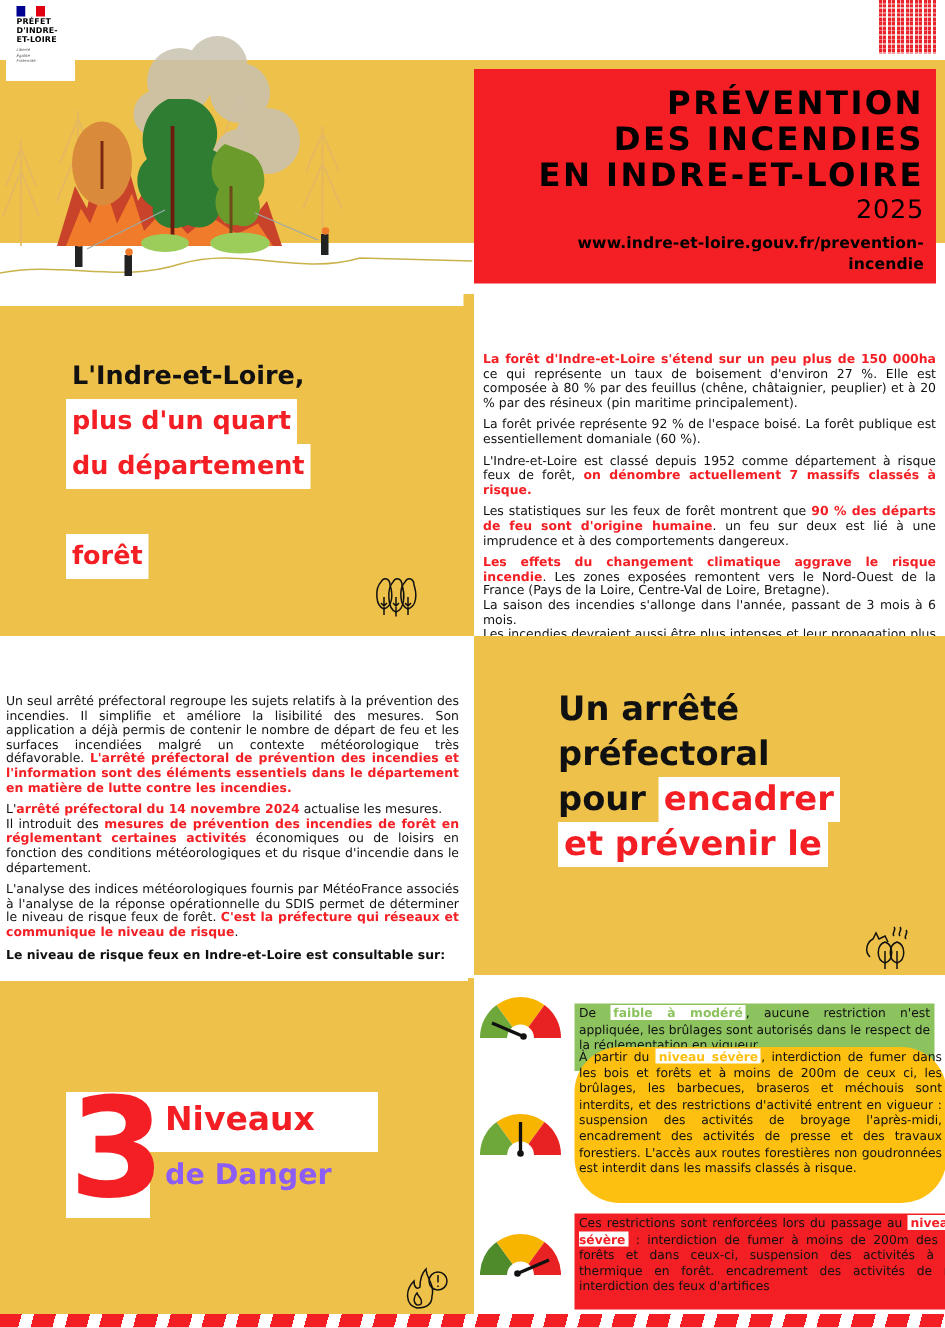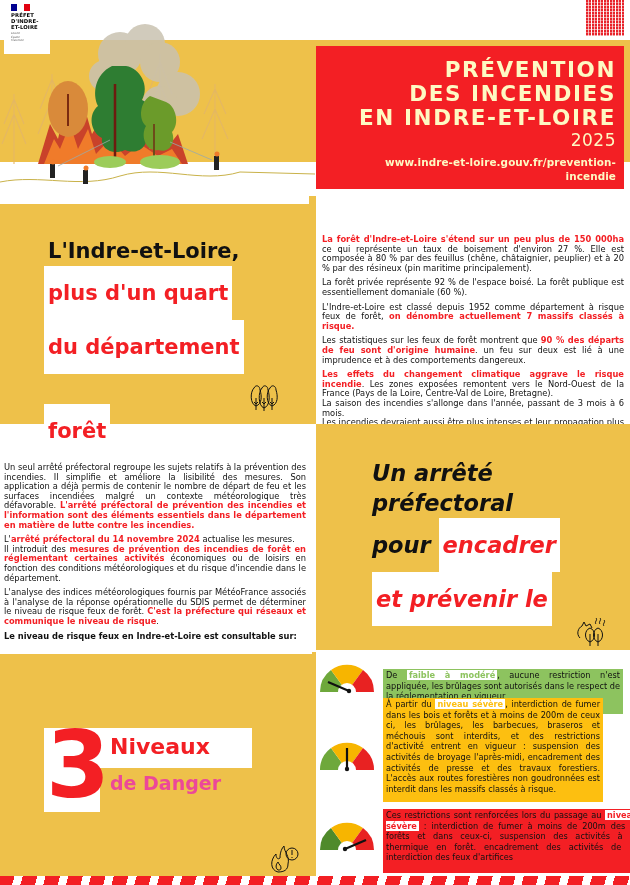--- a/index.html
+++ b/index.html
@@ -17,62 +17,62 @@
   .qr { left: 586px; top: 0px; width: 38px; height: 36px;
         background:
           repeating-linear-gradient(90deg, #e8232b 0 2px, #f7b5b8 2px 3px, #e8232b 3px 5px, #fff 5px 6px),
           #e8232b; }
   .qr::after { content: ""; position: absolute; inset: 0;
         background: repeating-linear-gradient(0deg, rgba(255,255,255,0.55) 0 1px, transparent 1px 3px, rgba(255,255,255,0.35) 3px 4px, transparent 4px 6px); }
 
   .yellow-band { left: 0; top: 40px; width: 630px; height: 122px; background: #eec14a; }
   .illus { left: 0; top: 14px; width: 315px; height: 186px; }
 
-  .title-box { left: 316px; top: 46px; width: 308px; height: 143px; background: #f31f24; color: #fef9c3; text-align: right; padding: 12px 8px 0 0; }
+  .title-box { left: 316px; top: 46px; width: 308px; height: 143px; background: #f31f24; color: #000000; text-align: right; padding: 12px 8px 0 0; }
   .title-line { font-family: "DejaVu Sans", sans-serif; font-weight: bold; font-size: 21.5px; line-height: 24px; letter-spacing: 1.6px; }
   .title-year { font-family: "DejaVu Sans", sans-serif; font-weight: normal; font-size: 17px; line-height: 20px; letter-spacing: 0.5px; }
   .title-url { font-family: "DejaVu Sans", sans-serif; font-weight: bold; font-size: 10.4px; line-height: 14px; margin-top: 5px; letter-spacing: 0.1px; margin-left: 32px; }
 
   
   .panel-yellow { background: #eec14a; }
   .p1 { left: 0; top: 204px; width: 316px; height: 220px; }
   .p2 { left: 316px; top: 424px; width: 314px; height: 226px; }
   .p3 { left: 0; top: 654px; width: 316px; height: 222px; }
 
   .left-stripe { left: 309px; top: 196px; width: 7px; height: 226px; background: #eec14a; }
   .left-stripe2 { left: 312px; top: 652px; width: 4px; height: 224px; background: #eec14a; }
 
   
   .hl-block { font-family: "DejaVu Sans", sans-serif; font-weight: bold; }
-  .h1 { left: 44px; top: 236px; font-size: 21px; line-height: 30px; }
+  .h1 { left: 44px; top: 236px; font-size: 17px; line-height: 30px; }
   .h1 .black { color: #111; display: block; padding: 0 4px; }
-  .hl { background: #fff; color: #f31f24; padding: 12px 4px; display: inline-block; }
-  .h2 { left: 372px; top: 458px; font-size: 22.5px; line-height: 30px; font-style: italic; }
+  .hl { background: #fff; color: #f31f24; padding: 0 4px; display: inline-block; }
+  .h2 { left: 372px; top: 458px; font-size: 22.5px; line-height: 30px; }
   .h2 .black { color: #111; }
 
   
   .txt { font-family: "DejaVu Sans", sans-serif; font-size: 8.3px; line-height: 9.6px; color: #111; text-align: justify; margin-top: 36px; }
   .red { color: #f31f24; font-weight: bold; }
   .bold { font-weight: bold; }
   .txt p { margin-bottom: 5px; }
   .t1 { left: 322px; top: 199px; width: 302px; }
   .t2 { left: 4px; top: 427px; width: 302px; }
   .t2 ul { list-style: none; padding-left: 14px; }
   .t2 li { font-weight: bold; margin-bottom: 3px; }
   .t2 li::before { content: "• "; }
   .niv-white1 { left: 44px; top: 728px; width: 56px; height: 84px; background: #fff; }
   .niv-white2 { left: 100px; top: 728px; width: 152px; height: 40px; background: #fff; }
   .niv-3 { left: 46px; top: 716px; font-family: "DejaVu Sans", sans-serif; font-weight: bold; font-size: 92px; line-height: 100px; color: #f31f24; }
   .niv-a { left: 110px; top: 732px; font-family: "DejaVu Sans", sans-serif; font-weight: bold; font-size: 22px; line-height: 30px; color: #f31f24; }
-  .niv-b { left: 110px; top: 770px; font-family: "DejaVu Sans", sans-serif; font-weight: bold; font-size: 19px; line-height: 26px; color: #ec4899; }
+  .niv-b { left: 110px; top: 770px; font-family: "DejaVu Sans", sans-serif; font-weight: bold; font-size: 19px; line-height: 26px; color: #8b5cf6; }
 
   
   .lvl { font-family: "DejaVu Sans", sans-serif; font-size: 8.2px; line-height: 10.6px; text-align: justify; padding: 1px 3px; color: #111; }
   .lvl1 { left: 383px; top: 657px; width: 240px; height: 45px; background: #8dc35f; margin-top: 12px; }
-  .lvl2 { left: 383px; top: 698px; width: 220px; height: 104px; background: #fdbf10; }
+  .lvl2 { left: 383px; top: 698px; width: 248px; height: 104px; background: #fdbf10; border-radius: 30px; }
   .lvl3 { left: 383px; top: 809px; width: 280px; height: 64px; background: #f31f24; }
   .tag { background: #fff; padding: 0 2px; font-weight: bold; }
   .lvl1 .tag { color: #8dc35f; }
   .lvl2 .tag { color: #fdbf10; }
   .lvl3 .tag { color: #f31f24; }
 
   .gauge { width: 62px; height: 34px; }
   .g1 { left: 316px; top: 660px; }
   .g2 { left: 316px; top: 738px; }
   .g3 { left: 316px; top: 818px; }

